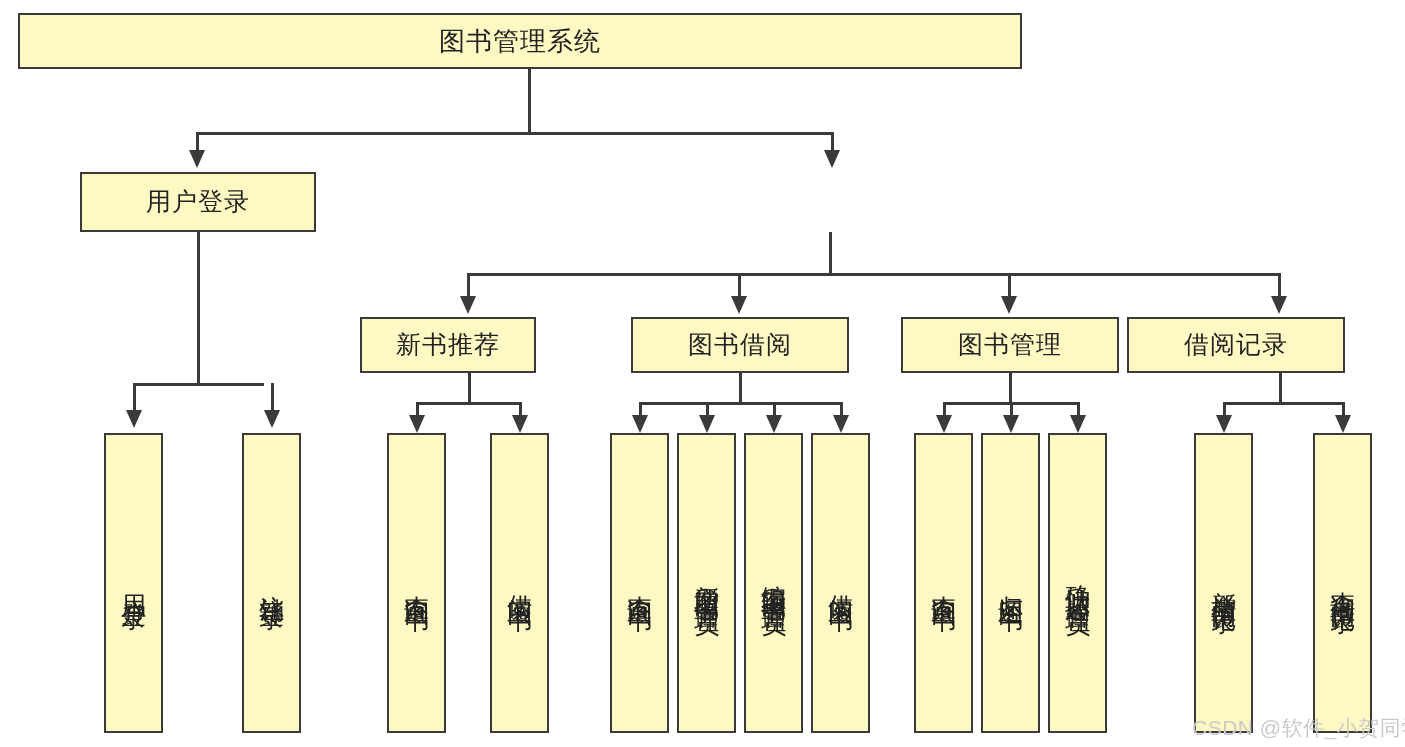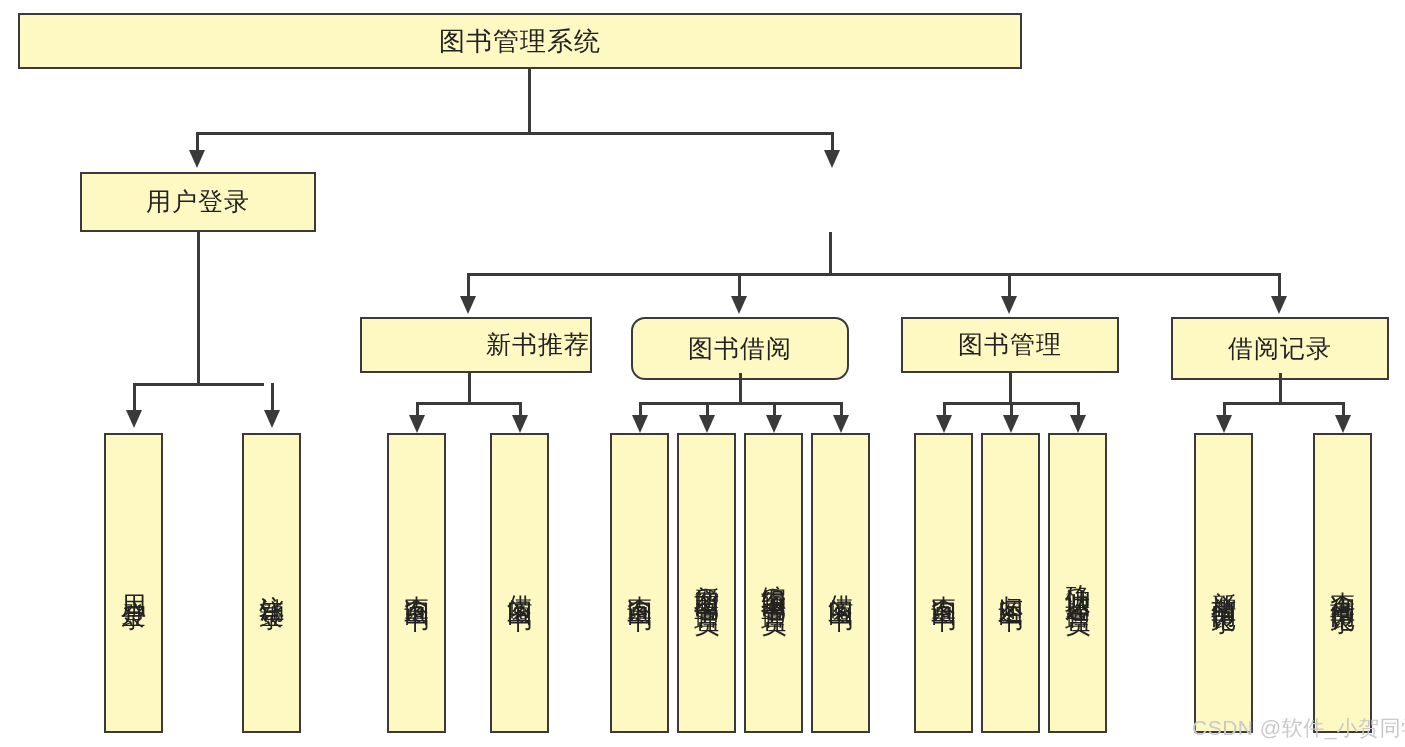--- a/index.html
+++ b/index.html
@@ -111,30 +111,30 @@
 
   <div class="conn conn-v" style="left:467px; top:273px; width:2.5px; height:26px;"></div>
   <div class="arrow" style="left:460px; top:296px;"></div>
   <div class="conn conn-v" style="left:738px; top:273px; width:2.5px; height:26px;"></div>
   <div class="arrow" style="left:731px; top:296px;"></div>
   <div class="conn conn-v" style="left:1008px; top:273px; width:2.5px; height:26px;"></div>
   <div class="arrow" style="left:1001px; top:296px;"></div>
   <div class="conn conn-v" style="left:1278px; top:273px; width:2.5px; height:26px;"></div>
   <div class="arrow" style="left:1271px; top:296px;"></div>
 
-  <div class="box box-h" style="left:360px; top:317px; width:232px; height:56px;justify-content:flex-end;">
+  <div class="box box-h" style="left:360px; top:317px; width:176px; height:56px;">
     <span>新书推荐</span>
   </div>
-  <div class="box box-h" style="left:631px; top:317px; width:218px; height:63px;border-radius:14px;">
+  <div class="box box-h" style="left:631px; top:317px; width:218px; height:56px;">
     <span>图书借阅</span>
   </div>
   <div class="box box-h" style="left:901px; top:317px; width:218px; height:56px;">
     <span>图书管理</span>
   </div>
-  <div class="box box-h" style="left:1171px; top:317px; width:218px; height:63px;">
+  <div class="box box-h" style="left:1127px; top:317px; width:218px; height:56px;">
     <span>借阅记录</span>
   </div>
 
   <div class="conn conn-v" style="left:468px; top:373px; width:2.5px; height:30px;"></div>
   <div class="conn conn-h" style="left:416px; top:402px; width:105px; height:2.5px;"></div>
   <div class="conn conn-v" style="left:416px; top:402px; width:2.5px; height:16px;"></div>
   <div class="arrow" style="left:409px; top:415px;"></div>
   <div class="conn conn-v" style="left:519px; top:402px; width:2.5px; height:16px;"></div>
   <div class="arrow" style="left:512px; top:415px;"></div>
 

